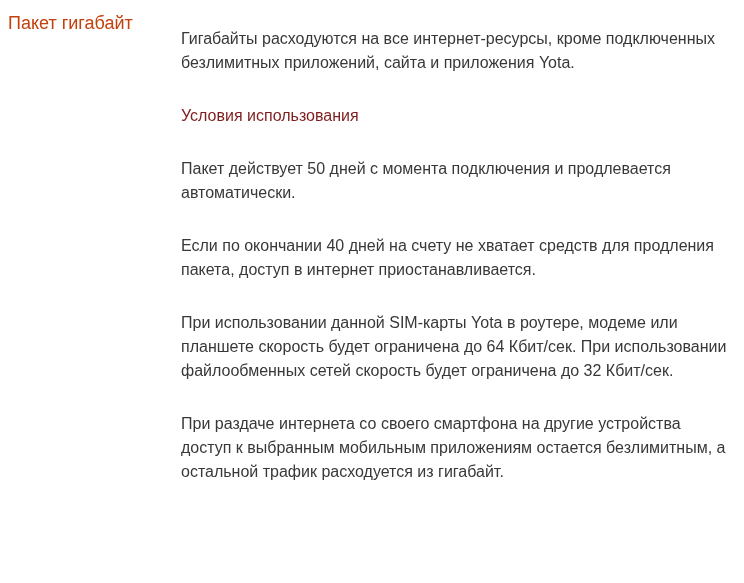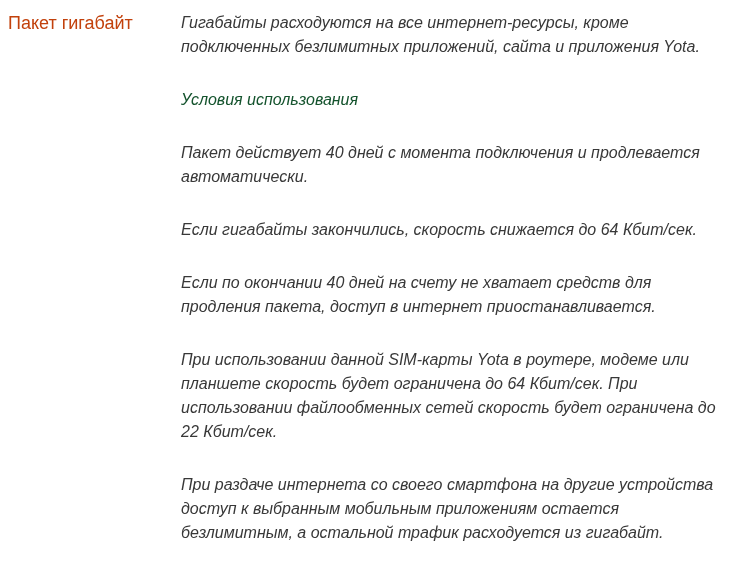--- a/index.html
+++ b/index.html
@@ -35,54 +35,52 @@
     line-height: 24px;
     color: #c2410c;
   }
 
   .right-col {
     flex: 1;
     max-width: 552px;
   }
 
   .right-col p {
-    margin: 0 0 29px 0;
-    font-style: italic;
+    margin: 16px 0 29px 0;
   }
 
   .right-col p:last-child {
     margin-bottom: 0;
   }
 
   .subheading {
-    color: #14532d;
+    color: #7f1d1d;
     margin: 0 0 28px 0;
   }
 </style>
 </head>
 <body>
 
 <div class="layout">
 
   <div class="left-col">
     <h2 class="section-title">Пакет гигабайт</h2>
   </div>
 
   <div class="right-col">
 
     <p>Гигабайты расходуются на все интернет-ресурсы, кроме подключенных безлимитных приложений, сайта и приложения Yota.</p>
 
 
     <p class="subheading">Условия использования</p>
 
-    <p>Пакет действует 40 дней с момента подключения и продлевается автоматически.</p>
+    <p>Пакет действует 50 дней с момента подключения и продлевается автоматически.</p>
 
-    <p>Если гигабайты закончились, скорость снижается до 64 Кбит/сек.</p>
 
     <p>Если по окончании 40 дней на счету не хватает средств для продления пакета, доступ в интернет приостанавливается.</p>
 
-    <p>При использовании данной SIM-карты Yota в роутере, модеме или планшете скорость будет ограничена до 64 Кбит/сек. При использовании файлообменных сетей скорость будет ограничена до 22 Кбит/сек.</p>
+    <p>При использовании данной SIM-карты Yota в роутере, модеме или планшете скорость будет ограничена до 64 Кбит/сек. При использовании файлообменных сетей скорость будет ограничена до 32 Кбит/сек.</p>
 
     <p>При раздаче интернета со своего смартфона на другие устройства доступ к выбранным мобильным приложениям остается безлимитным, а остальной трафик расходуется из гигабайт.</p>
 
   </div>
 
 </div>
 
 </body></html>

